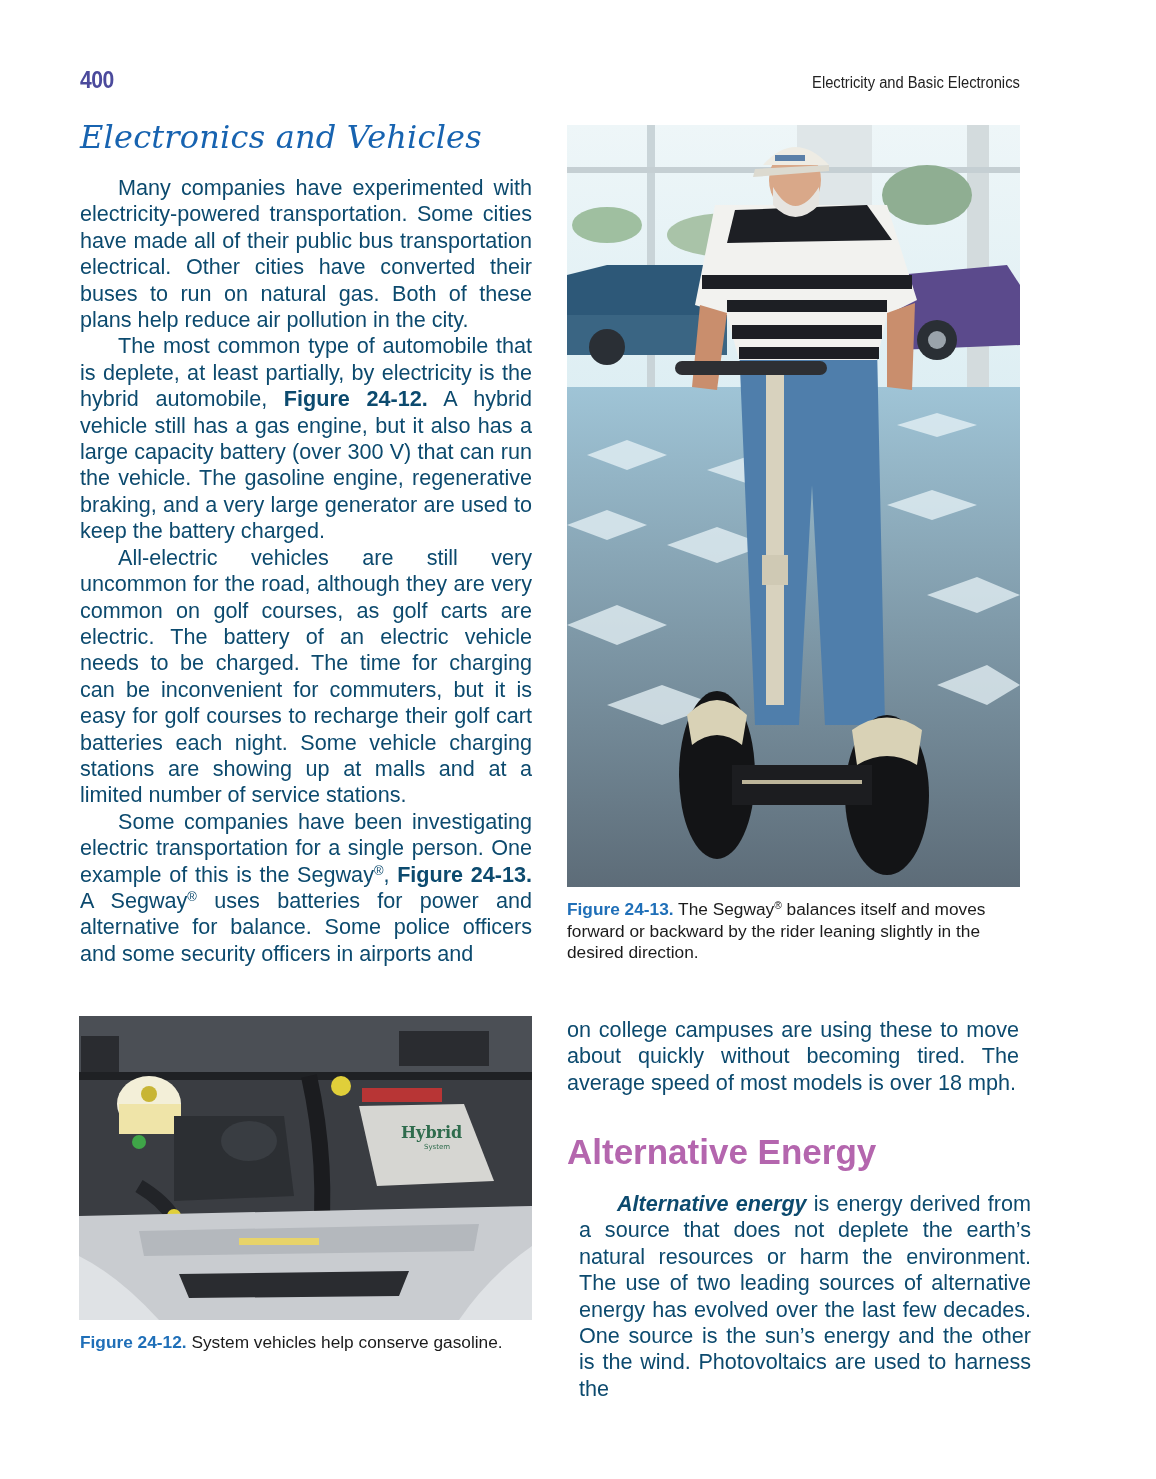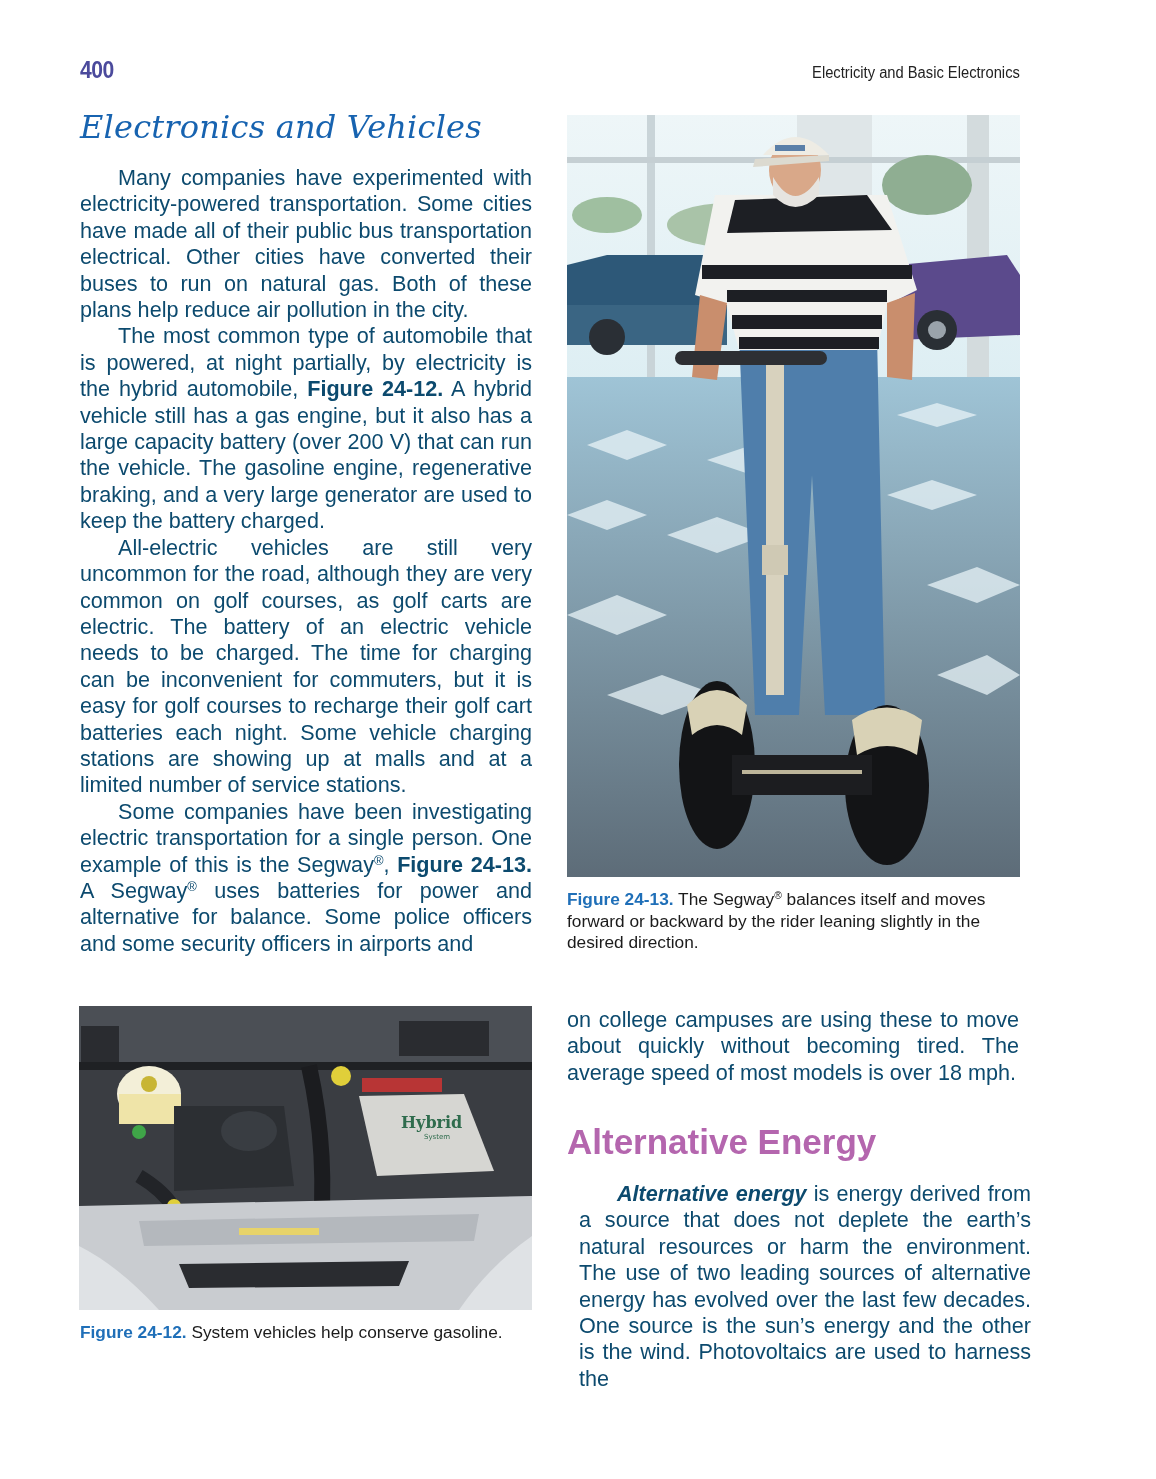--- a/index.html
+++ b/index.html
@@ -1,17 +1,17 @@
 <!DOCTYPE html>
 <html><head>
 <meta charset="utf-8">
 <style>
   html, body { margin: 0; padding: 0; background: #ffffff; }
   body { width: 1156px; height: 1479px; position: relative; overflow: hidden; }
-  .page { position: absolute; left: 0; top: 2px; width: 1156px; height: 1300px; background: #fff; }
+  .page { position: absolute; left: 0; top: 12px; width: 1156px; height: 1300px; background: #fff; }
 
   .page-number {
     position: absolute; left: 80px; top: 54px;
     font-family: "Liberation Sans", sans-serif; font-weight: bold; font-size: 24px;
     color: #4b4a9c; letter-spacing: -0.5px; transform: scaleX(0.88); transform-origin: left top;
   }
   .running-head {
     position: absolute; right: 136px; top: 62px;
     font-family: "Liberation Sans", sans-serif; font-size: 16px; color: #222;
     transform: scaleX(0.92); transform-origin: right top;
@@ -59,21 +59,21 @@
 
 <div class="page">
 
   <div class="page-number">400</div>
   <div class="running-head">Electricity and Basic Electronics</div>
 
   <h2 class="section-title">Electronics and Vehicles</h2>
 
   <div class="body-text col-left">
     <p>Many companies have experimented with electricity-powered transportation. Some cities have made all of their public bus transportation electrical. Other cities have converted their buses to run on natural gas. Both of these plans help reduce air pollution in the city.</p>
-    <p><span>The most common type of automobile that is powered, at night partially, by electricity is the hybrid automobile, </span><b>Figure 24-12.</b><span> A hybrid vehicle still has a gas engine, but it also has a large capacity battery (over 200 V) that can run the vehicle. The gasoline engine, regenerative braking, and a very large generator are used to keep the battery charged.</span></p>
+    <p><span>The most common type of automobile that is deplete, at least partially, by electricity is the hybrid automobile, </span><b>Figure 24-12.</b><span> A hybrid vehicle still has a gas engine, but it also has a large capacity battery (over 300 V) that can run the vehicle. The gasoline engine, regenerative braking, and a very large generator are used to keep the battery charged.</span></p>
     <p>All-electric vehicles are still very uncommon for the road, although they are very common on golf courses, as golf carts are electric. The battery of an electric vehicle needs to be charged. The time for charging can be inconvenient for commuters, but it is easy for golf courses to recharge their golf cart batteries each night. Some vehicle charging stations are showing up at malls and at a limited number of service stations.</p>
     <p><span>Some companies have been investigating electric transportation for a single person. One example of this is the Segway</span><sup class="reg">®</sup><span>, </span><b>Figure 24-13.</b><span> A Segway</span><sup class="reg">®</sup><span> uses batteries for power and alternative for balance. Some police officers and some security officers in airports and</span></p>
   </div>
 
   <div class="figure-photo photo-segway" aria-label="Man riding a Segway on a tiled showroom floor">
     <svg width="453" height="762" viewBox="0 0 453 762" xmlns="http://www.w3.org/2000/svg">
       <defs>
         <linearGradient id="sky" x1="0" y1="0" x2="0" y2="1">
           <stop offset="0" stop-color="#eef6f8"></stop>
           <stop offset="1" stop-color="#bfe0ea"></stop>

